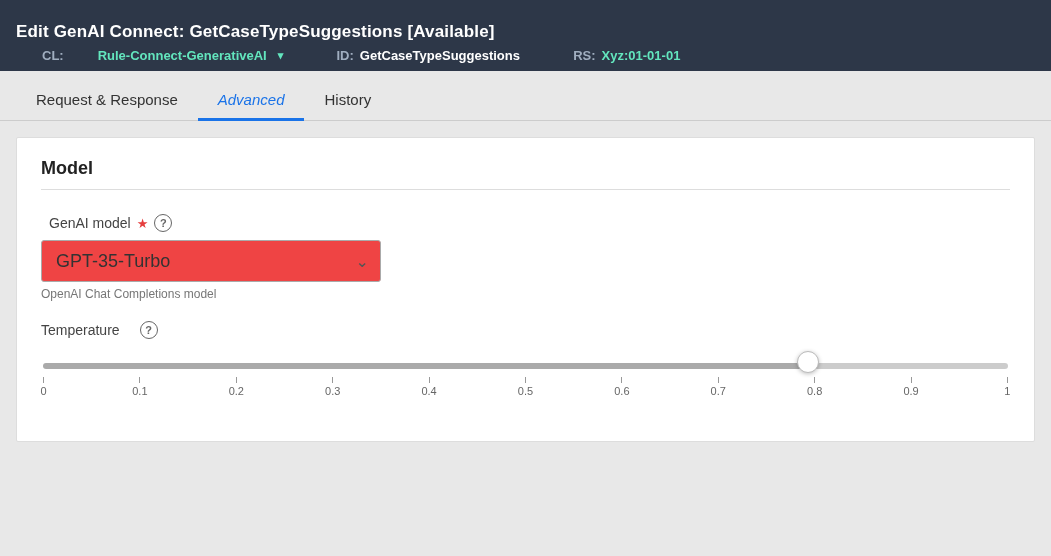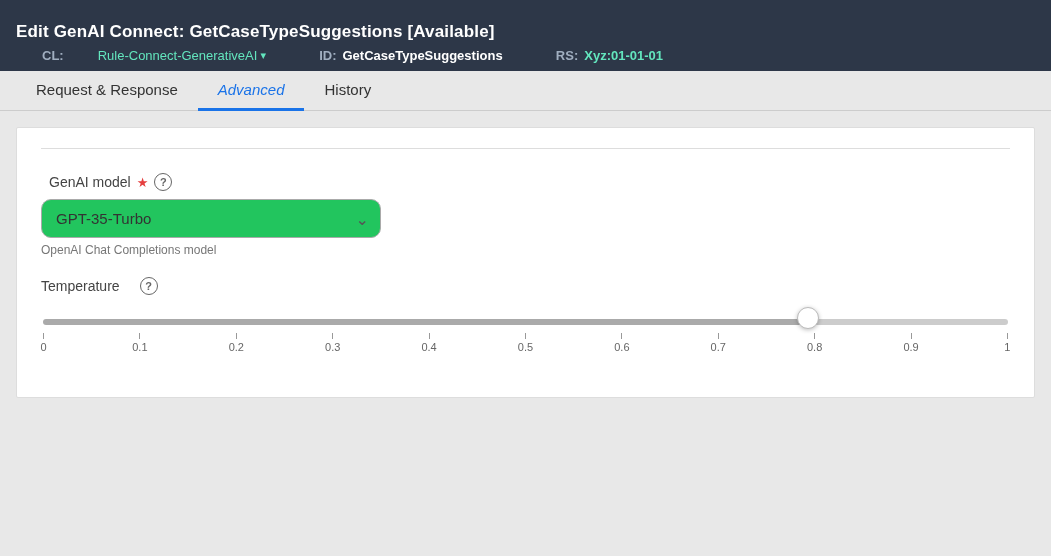--- a/index.html
+++ b/index.html
@@ -25,24 +25,24 @@
       gap: 6px;
       font-size: 13px;
     }
     .meta-label {
       color: #a0aec0;
       font-weight: 600;
       margin-left: 26px;
     }
     .meta-value-cl {
       color: #63e6be;
-      font-weight: 400;
-      display: flex;
-      align-items: center;
-      gap: 3px;
+      font-weight: 700;
+      display: flex;
+      align-items: center;
+      gap: 11px;
       cursor: pointer;
       padding-left: 28px;
     }
     .meta-value-id {
       color: #fff;
       font-weight: 600;
     }
     .meta-value-rs {
       color: #63e6be;
       font-weight: 600;
@@ -56,21 +56,21 @@
       color: #63e6be;
     }
 
     
     .tabs-bar {
       background: #e8e8e8;
       display: flex;
       align-items: flex-end;
       padding: 0 16px;
       border-bottom: 1px solid #ccc;
-      height: 40px;
+      height: 50px;
     }
     .tab {
       padding: 12px 20px 10px 20px;
       font-size: 15px;
       color: #333;
       cursor: pointer;
       border-bottom: 3px solid transparent;
       margin-bottom: -1px;
       user-select: none;
     }
@@ -136,25 +136,25 @@
     }
 
     .select-wrapper {
       position: relative;
       display: inline-block;
       width: 340px;
     }
     .model-select {
       width: 100%;
       padding: 10px 40px 10px 14px;
-      font-size: 15px;
+      font-size: 18px;
       color: #333;
-      background: #22c55e;
+      background: #ef4444;
       border: 1px solid #aaa;
-      border-radius: 10px;
+      border-radius: 3px;
       appearance: none;
       cursor: pointer;
     }
     .select-chevron {
       position: absolute;
       right: 12px;
       top: 50%;
       transform: translateY(-50%);
       color: #555;
       font-size: 16px;
@@ -258,20 +258,21 @@
   </div>
 </div>
 
 <div class="tabs-bar">
   <div class="tab">Request &amp; Response</div>
   <div class="tab active">Advanced</div>
   <div class="tab">History</div>
 </div>
 
 <div class="content">
+  <div class="section-title">Model</div>
   <hr class="section-divider">
 
   <div class="field-group">
     <div class="field-label">
       <span>GenAI model</span>
         <span class="required-star">★</span>
       <span class="help-icon">?</span>
     </div>
     <div class="select-wrapper">
       <select class="model-select">

